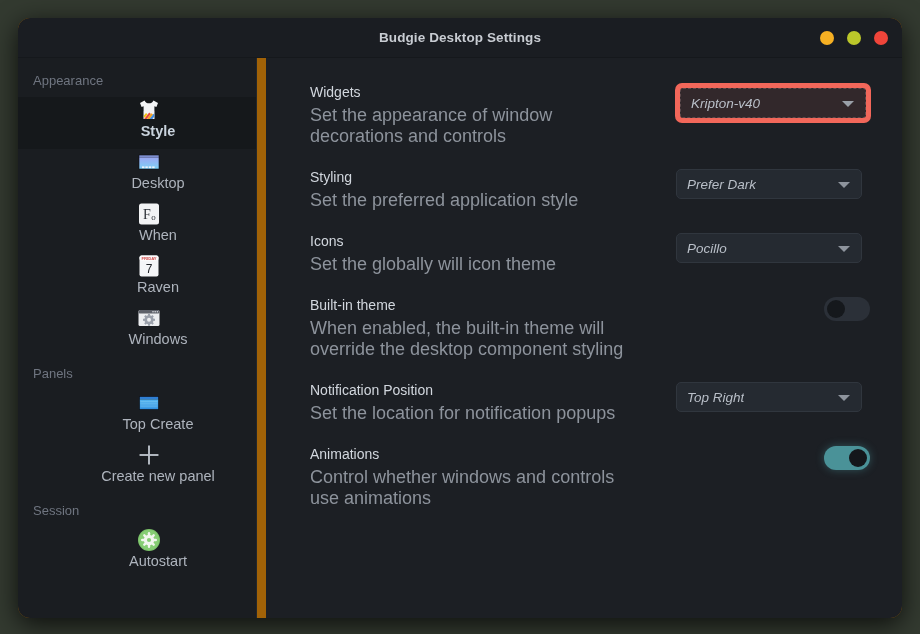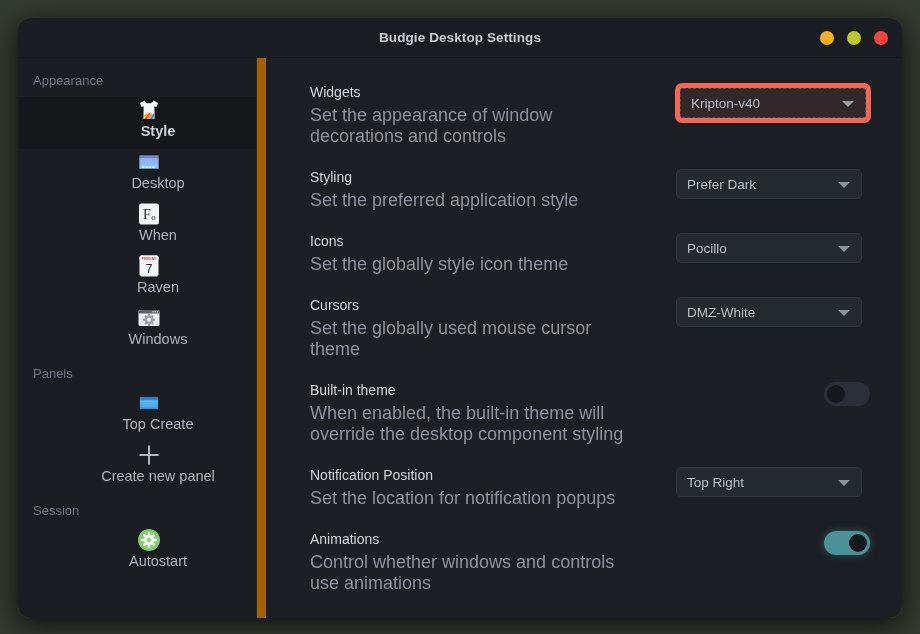--- a/index.html
+++ b/index.html
@@ -171,21 +171,21 @@
     position: absolute;
     right: 11px;
     top: 50%;
     margin-top: -2px;
     width: 0; height: 0;
     border-left: 6px solid transparent;
     border-right: 6px solid transparent;
     border-top: 6px solid #8e949d;
   }
   
-  .combo-wrap { position: relative; display: inline-block; }
+  .combo-wrap { position: relative; display: inline-block; font-style: italic; }
   .combo-wrap.highlight {
     padding: 4px;
     border-radius: 6px;
     background: #f2675a;
     box-shadow: 0 0 0 1px #f2675a;
   }
   .combo-wrap.highlight .combo {
     background: #32282b;
     border: 1px dashed #5d4a4c;
     border-radius: 3px;
@@ -386,47 +386,33 @@
               <div class="combo">
                 <span class="combo-label">Prefer Dark</span>
                 <span class="combo-arrow"></span>
               </div>
             </div>
           </div>
         </div>
         <div class="row">
           <div class="row-text">
             <div class="row-title">Icons</div>
-            <div class="row-desc">Set the globally style icon theme</div>
+            <div class="row-desc">Set the globally will icon theme</div>
           </div>
           <div class="row-ctl">
             <div class="combo-wrap">
               <div class="combo">
                 <span class="combo-label">Pocillo</span>
                 <span class="combo-arrow"></span>
               </div>
             </div>
           </div>
         </div>
         <div class="row">
           <div class="row-text">
-            <div class="row-title">Cursors</div>
-            <div class="row-desc">Set the globally used mouse cursor theme</div>
-          </div>
-          <div class="row-ctl">
-            <div class="combo-wrap">
-              <div class="combo">
-                <span class="combo-label">DMZ-White</span>
-                <span class="combo-arrow"></span>
-              </div>
-            </div>
-          </div>
-        </div>
-        <div class="row">
-          <div class="row-text">
             <div class="row-title">Built-in theme</div>
             <div class="row-desc">When enabled, the built-in theme will override the desktop component styling</div>
           </div>
           <div class="row-ctl">
             <span class="switch" style="margin-left: 148px;">
               <span class="knob"></span>
             </span>
           </div>
         </div>
         <div class="row">

